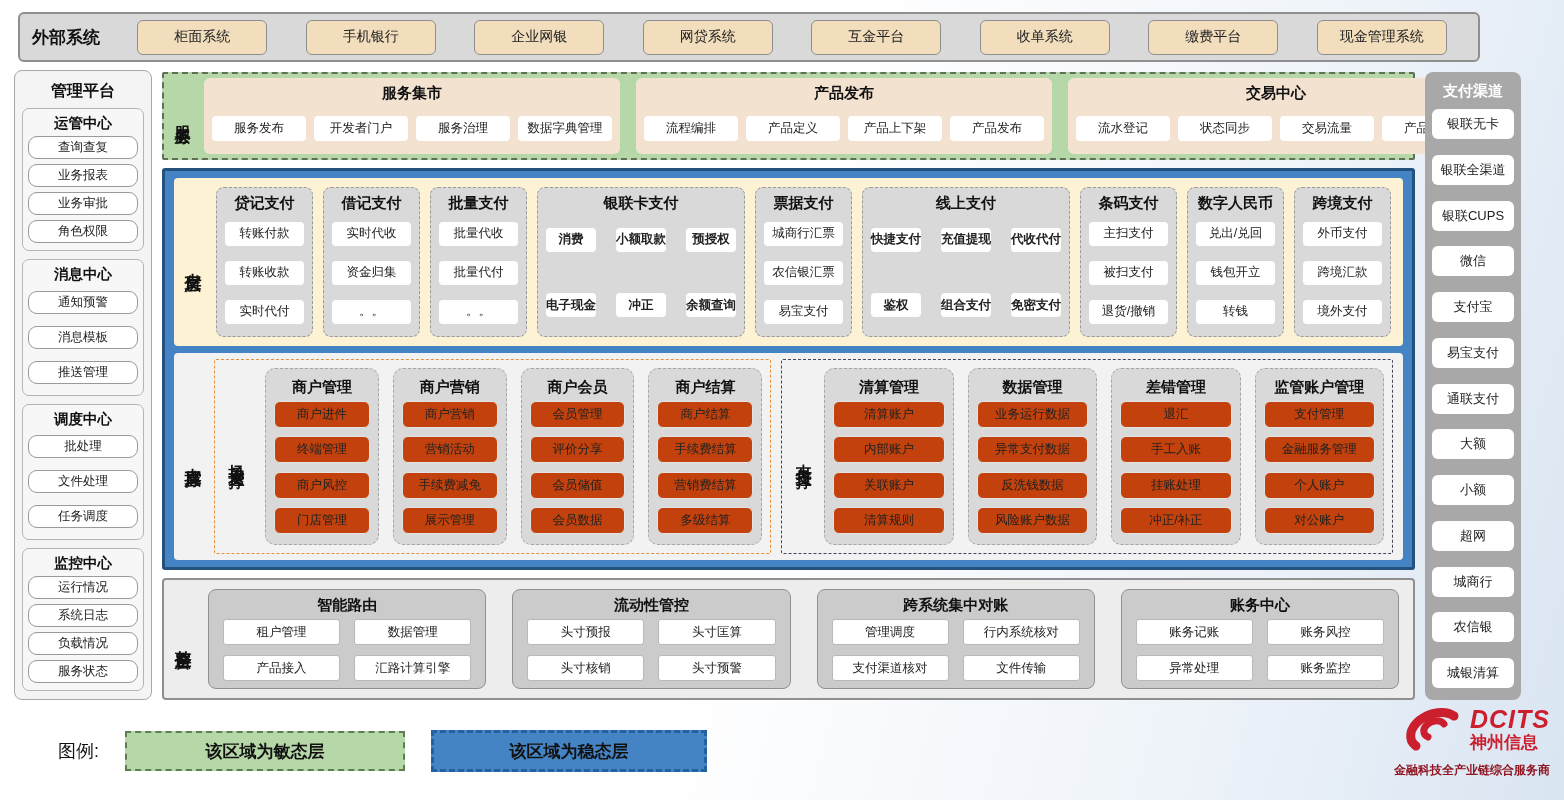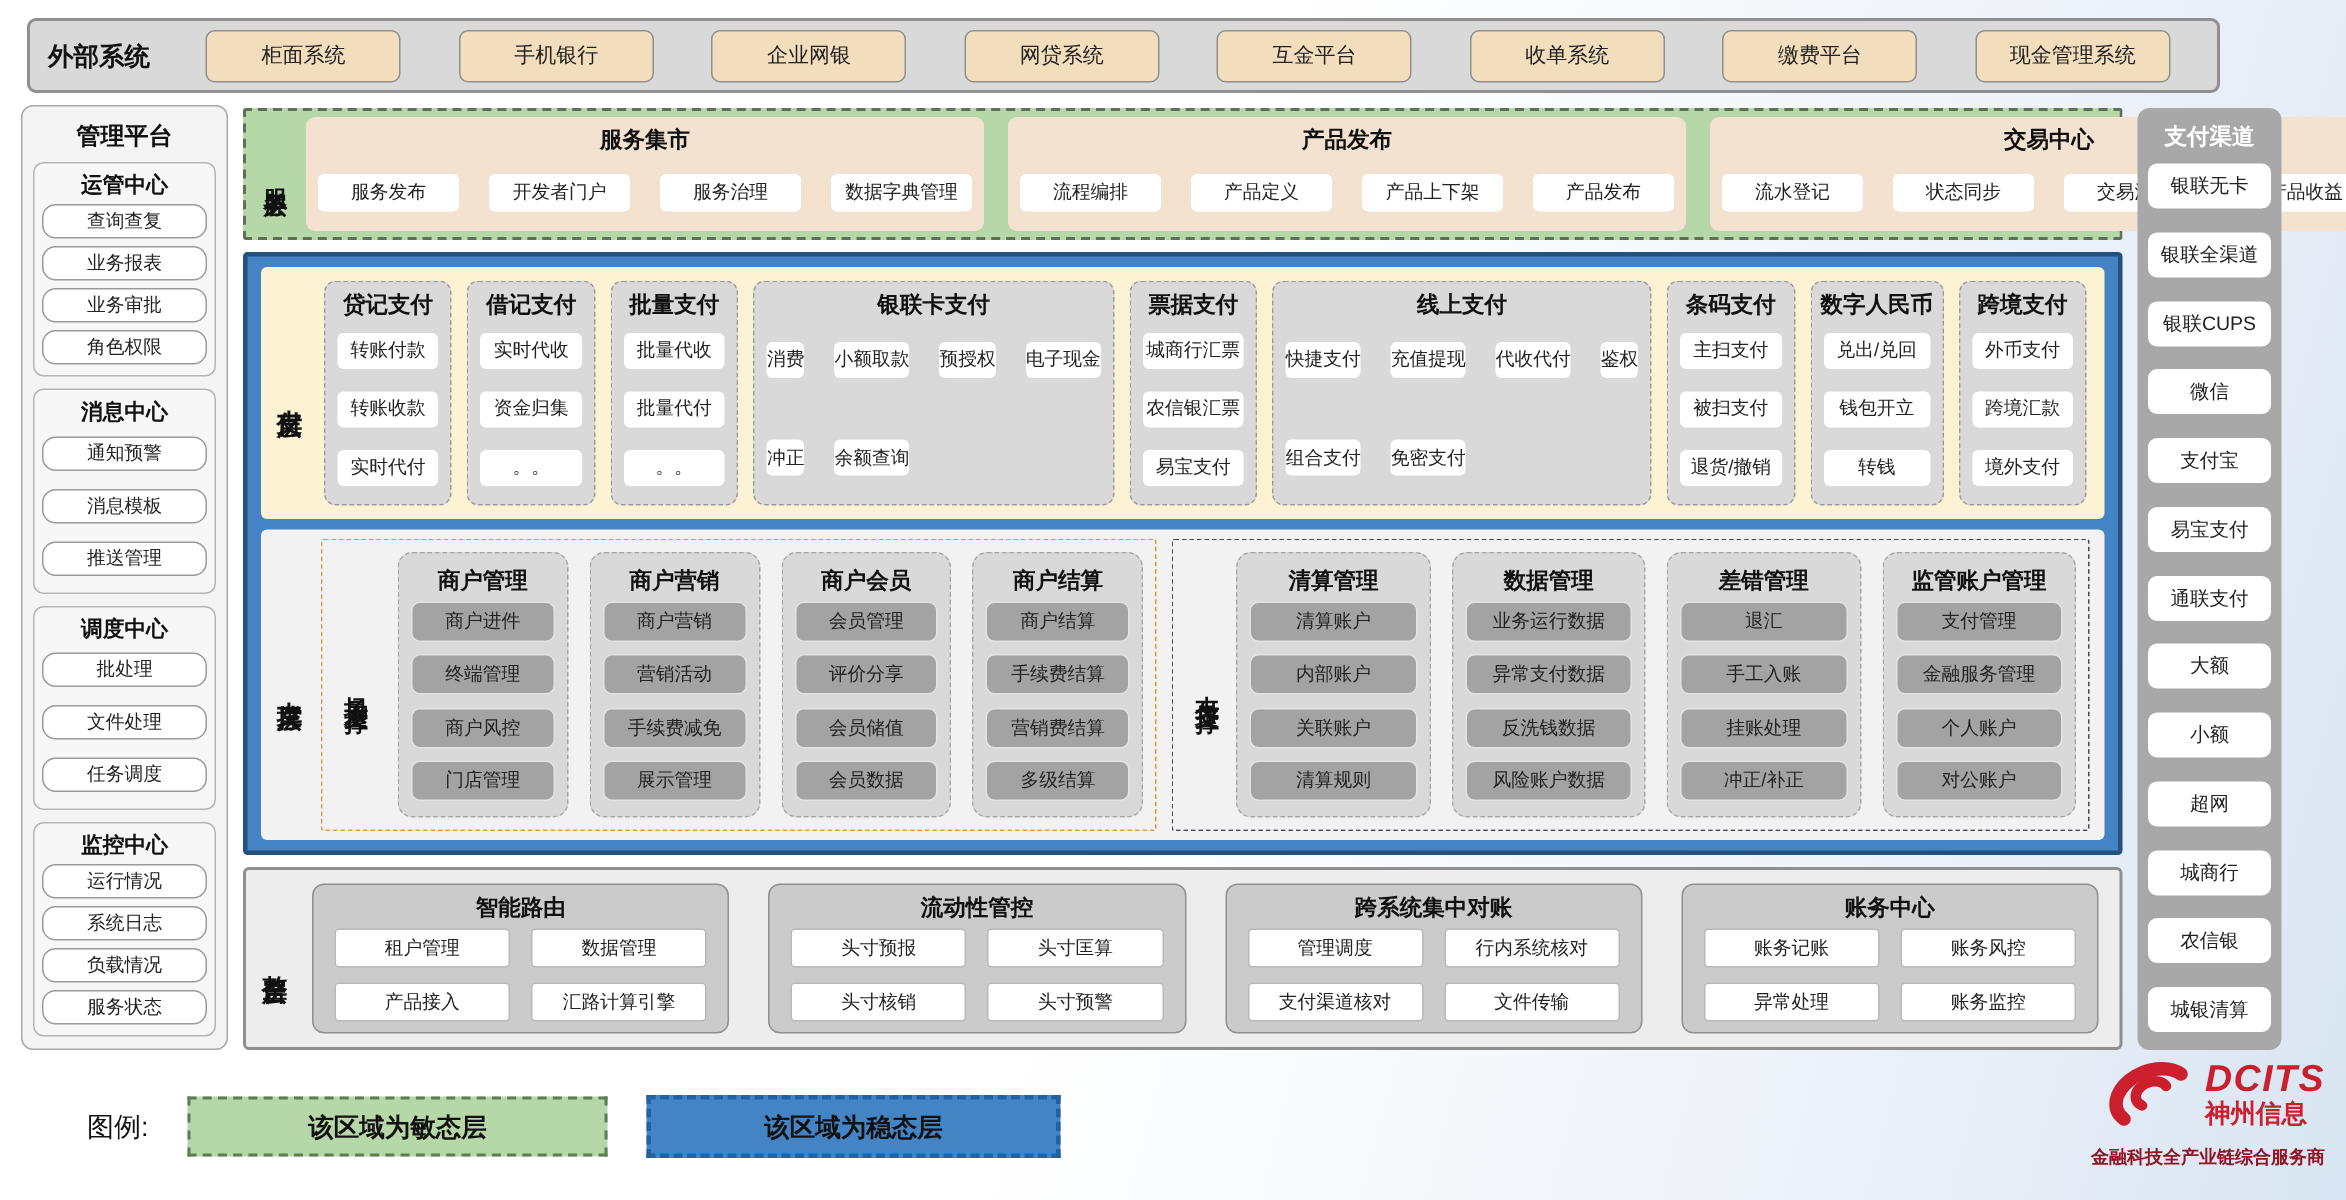--- a/index.html
+++ b/index.html
@@ -29,53 +29,53 @@
   .main{position:absolute;left:162px;top:72px;width:1253px;height:628px;display:flex;flex-direction:column;}
   
   .service-layer{height:88px;background:#b6d7a8;border:2px dashed #5f6f58;border-radius:2px;
                  display:flex;align-items:stretch;padding:4px 8px 4px 6px;box-sizing:border-box;gap:10px;}
   .vlabel{writing-mode:vertical-rl;text-orientation:upright;font-weight:bold;color:#111;
           display:flex;align-items:center;justify-content:center;letter-spacing:2px;}
   .service-layer .vlabel{font-size:16px;width:24px;}
   .service-groups{flex:1;display:flex;gap:16px;}
   .svc-group{flex:1;background:#f3e2d0;border-radius:6px;padding:4px 8px;display:flex;flex-direction:column;}
   .svc-title{font-size:15px;font-weight:bold;text-align:center;color:#111;margin:2px 0 4px;}
-  .svc-items{flex:1;display:flex;justify-content:space-around;align-items:center;gap:20px;}
+  .svc-items{flex:1;display:flex;justify-content:space-around;align-items:center;gap:8px;}
   .svc-btn{background:#ffffff;border-radius:4px;min-width:78px;padding:0 8px;height:25px;
            display:flex;align-items:center;justify-content:center;font-size:12.5px;color:#222;white-space:nowrap;}
   
   .blue-wrap{margin-top:8px;height:402px;background:#4484c4;border:3px solid #24517e;border-radius:3px;
              box-sizing:border-box;padding:7px 9px;display:flex;flex-direction:column;gap:7px;}
   
   .payment-layer{height:168px;background:#fdf3d4;border-radius:4px;display:flex;padding:5px 10px 5px 6px;
                  box-sizing:border-box;gap:8px;}
   .payment-layer .vlabel{font-size:17px;width:26px;}
   .pay-cols{flex:1;display:flex;gap:10px;padding:4px 2px;}
   .pay-col{flex:1;background:#d9d9d9;border:1.5px dashed #9a9a9a;border-radius:8px;padding:4px 6px;
            display:flex;flex-direction:column;box-sizing:border-box;}
   .pay-title{font-size:15px;font-weight:bold;text-align:center;color:#111;margin:2px 0 2px;white-space:nowrap;}
   .pay-items{flex:1;display:flex;flex-direction:column;justify-content:space-around;gap:6px;padding:2px 2px 4px;}
-  .pay-items.two-col{display:grid;grid-template-columns:1fr 1fr 1fr 1fr;gap:20px;align-items:center;}
+  .pay-items.two-col{display:grid;grid-template-columns:1fr 1fr 1fr;gap:20px;align-items:center;font-weight:bold;}
   .pay-btn{background:#ffffff;border-radius:4px;height:24px;display:flex;align-items:center;justify-content:center;
            font-size:12.5px;color:#222;white-space:nowrap;}
   
   .support-layer{flex:1;background:#f2f2f2;border-radius:4px;display:flex;padding:6px 10px 6px 6px;
                  box-sizing:border-box;gap:8px;}
   .support-layer .vlabel{font-size:17px;width:26px;}
   .support-boxes{flex:1;display:flex;gap:10px;}
   .scene-box{flex:1;border:1.5px dashed #e69138;border-radius:2px;display:flex;padding:6px;gap:12px;box-sizing:border-box;}
   .paysup-box{flex:1.1;border:1.5px dashed #46465a;border-radius:2px;display:flex;padding:6px;gap:4px;box-sizing:border-box;}
   .sub-vlabel{writing-mode:vertical-rl;text-orientation:upright;font-weight:bold;font-size:16px;color:#111;
               width:30px;display:flex;align-items:center;justify-content:center;letter-spacing:3px;}
   .sup-cols{flex:1;display:flex;gap:14px;padding:2px;}
   .sup-col{flex:1;background:#d9d9d9;border:1.5px dashed #a5a5a5;border-radius:10px;padding:5px 7px;
            display:flex;flex-direction:column;box-sizing:border-box;}
   .sup-title{font-size:15px;font-weight:bold;text-align:center;color:#111;margin:4px 0 2px;white-space:nowrap;}
   .sup-items{flex:1;display:flex;flex-direction:column;justify-content:space-around;gap:8px;padding:2px 1px 5px;}
-  .sup-btn{background:#a3a3a3;border:1px solid #e3e3e3;border-radius:6px;height:25px;display:flex;align-items:center;
+  .sup-btn{background:#c2410c;border:1px solid #e3e3e3;border-radius:6px;height:25px;display:flex;align-items:center;
            justify-content:center;font-size:12.5px;color:#222;white-space:nowrap;}
   
   .integration-layer{margin-top:8px;flex:1;background:#ededed;border:2px solid #8f8f8f;border-radius:4px;
                      display:flex;padding:6px 12px 6px 6px;box-sizing:border-box;gap:10px;}
   .integration-layer .vlabel{font-size:17px;width:26px;}
   .int-groups{flex:1;display:flex;gap:26px;padding:3px 2px;}
   .int-group{flex:1;background:#cbcbcb;border:1px solid #909090;border-radius:8px;padding:3px 14px 7px;
              display:flex;flex-direction:column;box-sizing:border-box;}
   .int-title{font-size:15px;font-weight:bold;text-align:center;color:#111;margin:3px 0 4px;white-space:nowrap;}
   .int-items{flex:1;display:grid;grid-template-columns:1fr 1fr;gap:10px 14px;}

